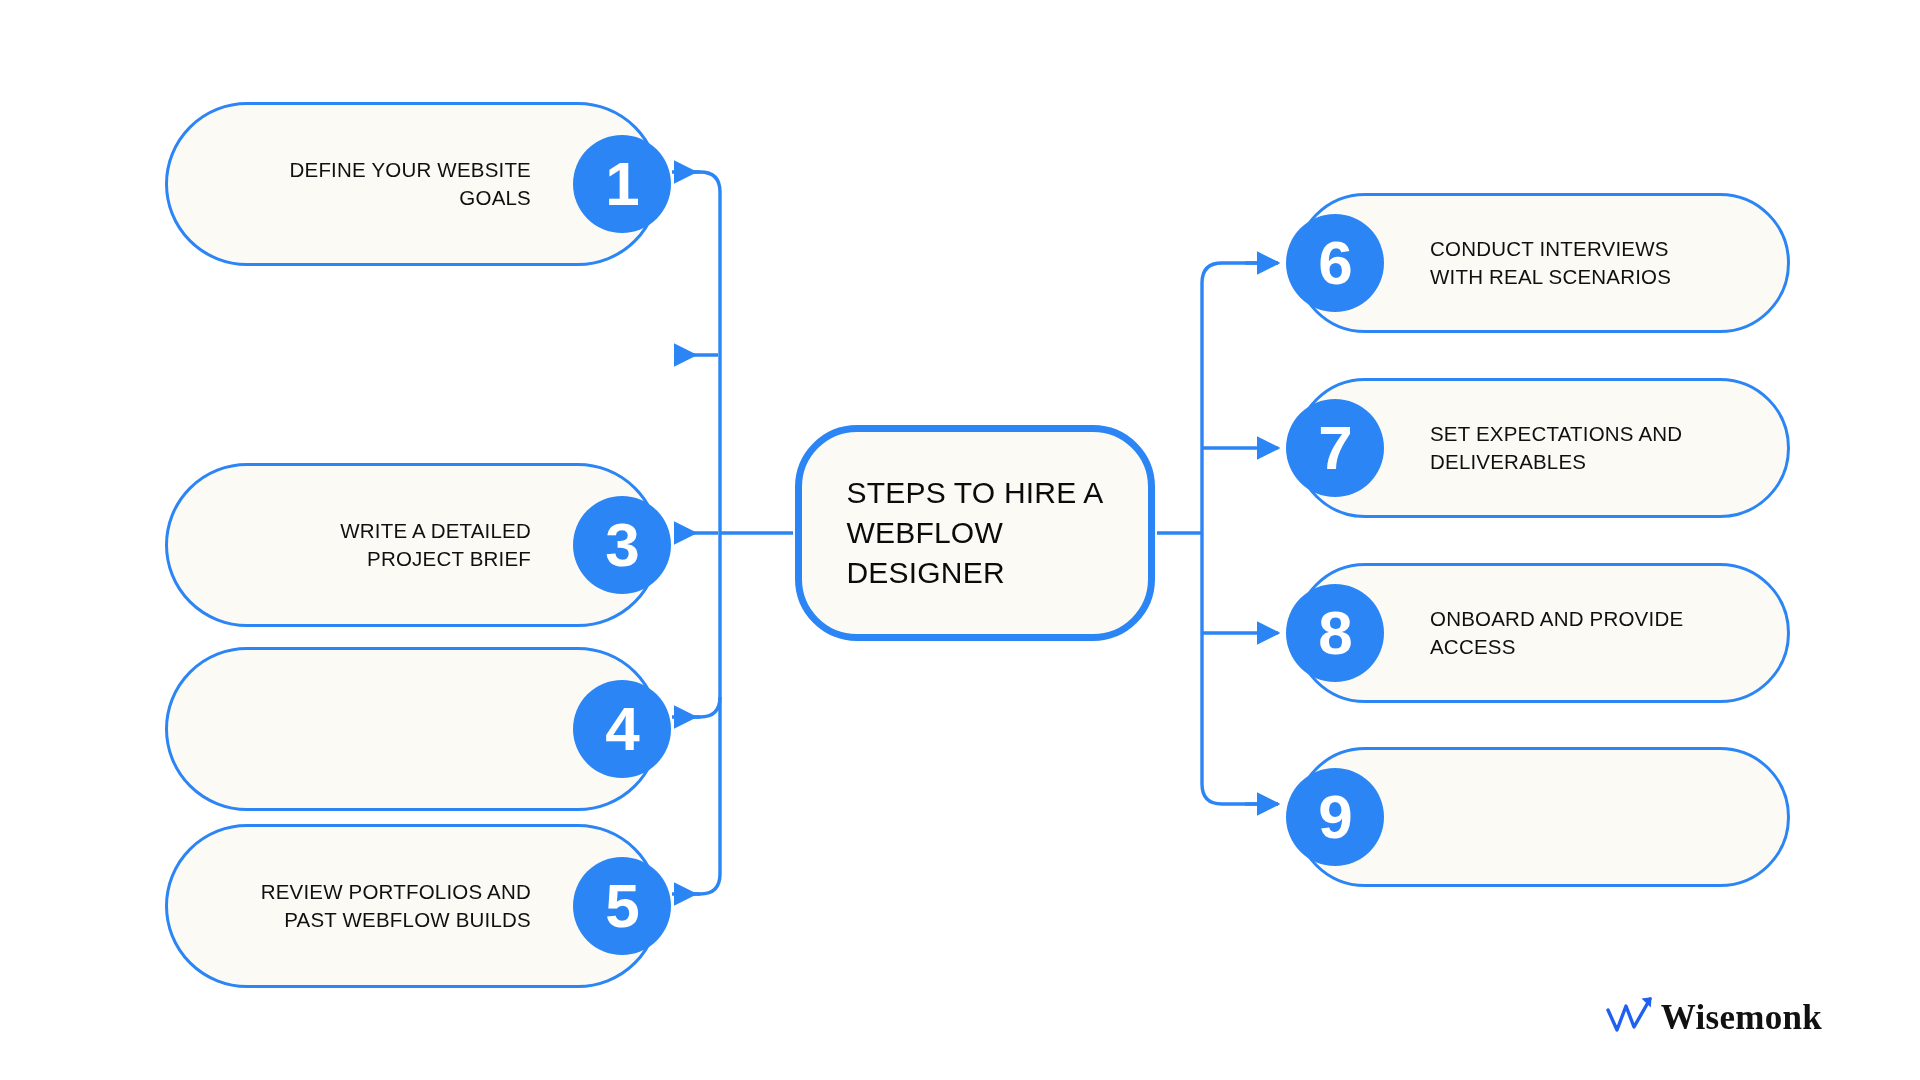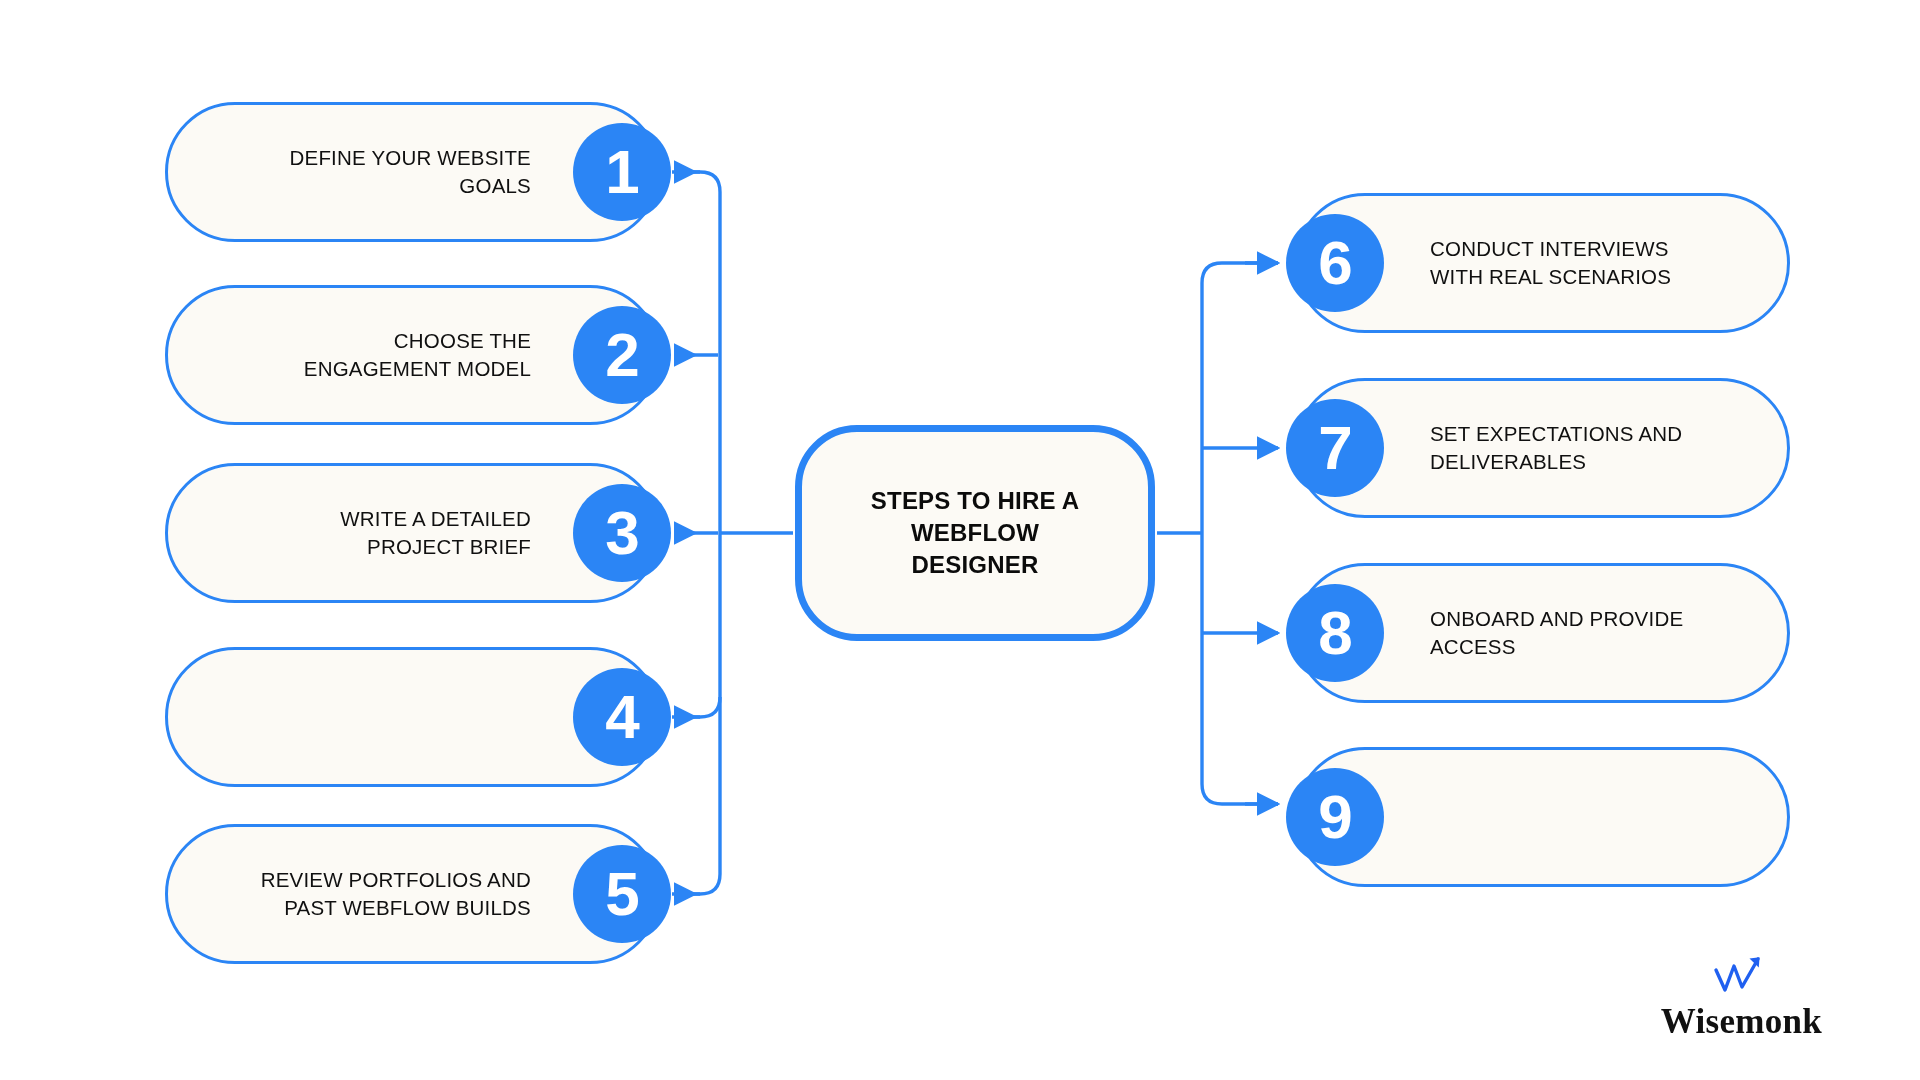--- a/index.html
+++ b/index.html
@@ -67,21 +67,21 @@
     font-weight: 700;
     line-height: 1;
     letter-spacing: -1px;
     z-index: 4;
   }
 
   
   .node.left {
     left: 165px;
     width: 495px;
-    height: 140px;
+    height: 164px;
     justify-content: flex-end;
     padding-right: 126px;
   }
   .node.left .node-label {
     text-align: right;
   }
   .node.left .num-circle {
     right: -14px;
     top: 50%;
     transform: translateY(-50%);
@@ -114,39 +114,37 @@
     box-sizing: border-box;
     background: #FCFAF5;
     border: 7px solid #2B85F5;
     border-radius: 62px;
     display: flex;
     align-items: center;
     justify-content: center;
     z-index: 3;
   }
   #center-node .center-label {
-    font-size: 24px;
-    font-weight: 700;
+    font-size: 30px;
+    font-weight: 400;
     line-height: 1.34;
     letter-spacing: 0.2px;
     color: #0b0b0b;
-    text-align: center;
     white-space: pre-line;
   }
 
   
   #brand {
     position: absolute;
     right: 98px;
     bottom: 38px;
     display: flex;
     align-items: center;
     gap: 0;
     z-index: 5;
-    flex-direction: column;
   }
   #brand .brand-name {
     font-family: "Liberation Serif", serif;
     font-weight: 700;
     font-size: 35px;
     color: #111111;
     letter-spacing: 0.3px;
   }
 </style>
 </head>
@@ -187,25 +185,20 @@
       <path d="M 1245 804 L 1278 804" marker-end="url(#arrow-right)"></path>
     </g>
   </svg>
 
   <div class="node left" style="top:102px">
     <span class="node-label">DEFINE YOUR WEBSITE
 GOALS</span>
     <span class="num-circle">1</span>
   </div>
 
-  <div class="node left" style="top:285px">
-    <span class="node-label">CHOOSE THE
-ENGAGEMENT MODEL</span>
-    <span class="num-circle">2</span>
-  </div>
 
   <div class="node left" style="top:463px">
     <span class="node-label">WRITE A DETAILED
 PROJECT BRIEF</span>
     <span class="num-circle">3</span>
   </div>
 
   <div class="node left" style="top:647px">
     <span class="num-circle">4</span>
   </div>

